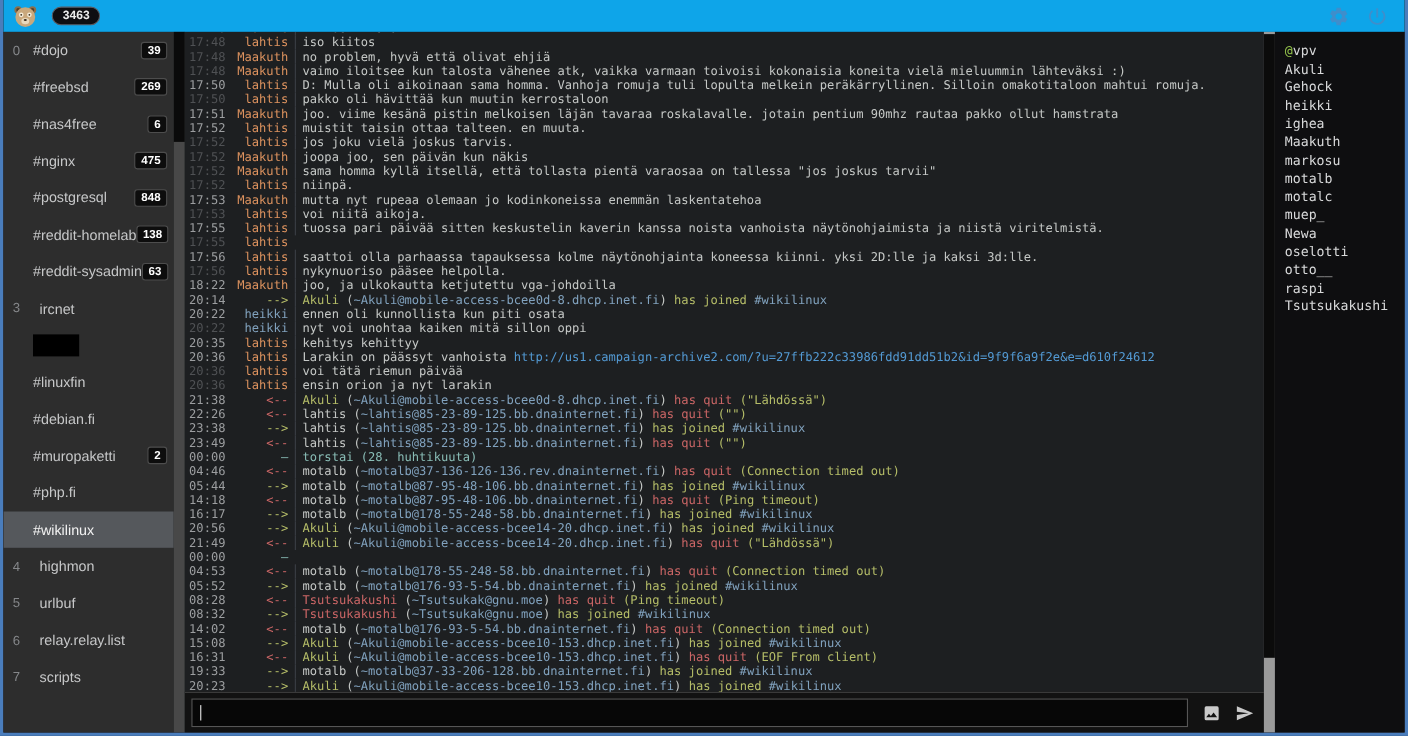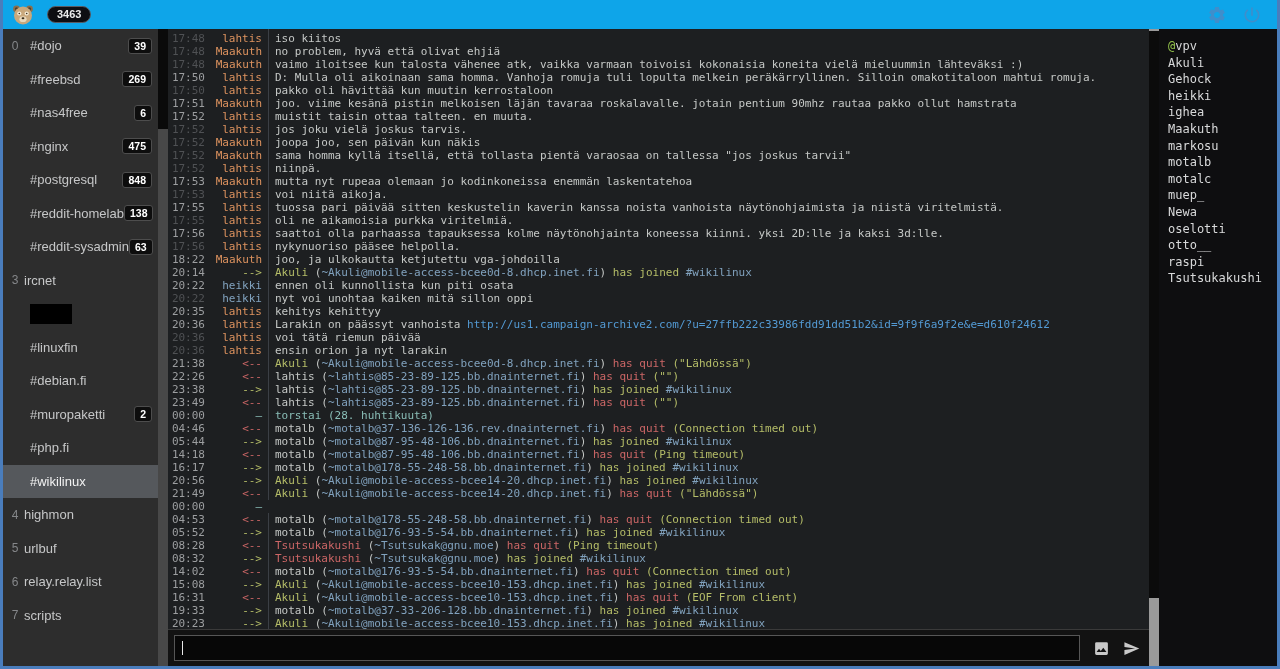--- a/index.html
+++ b/index.html
@@ -18,21 +18,21 @@
 
   
   .main{flex:1;display:flex;min-height:0}
 
   
   .sidebar{width:155px;background:#2d2d2d;flex:none;display:flex;flex-direction:column;overflow:hidden}
   .srow{height:33.5px;display:flex;align-items:center;font-size:13px;color:#c6c7c8;flex:none;cursor:pointer}
   .srow.active{background:#55585c;color:#f2f2f2}
   .snum{width:18px;text-align:center;color:#85878a;font-size:12px;flex:none;margin-left:3px}
   .slabel{margin-left:6px;white-space:nowrap}
-  .slabel.net{margin-left:0}
+  .slabel.net{margin-left:12px}
   .sspace{flex:1}
   .sbadge{background:#0d0d0d;border:1px solid #4d4d4d;border-radius:3px;color:#fff;
           font-size:10.5px;font-weight:bold;padding:1px 5px;margin-right:6px;flex:none}
   .redact{width:42px;height:20px;background:#000;margin-left:6px}
 
   
   .side-scroll{width:10px;background:#484848;position:relative;flex:none}
   .side-thumb{position:absolute;top:0;left:0;right:0;height:100px;background:#0a0a0a}
 
   
@@ -212,21 +212,21 @@
           <div class="line"><span class="t dim">17:50</span><span class="px pc-tan">lahtis</span><div class="msg"><span class="c-fg">pakko oli hävittää kun muutin kerrostaloon</span></div></div>
           <div class="line"><span class="t">17:51</span><span class="px pc-tan">Maakuth</span><div class="msg"><span class="c-fg">joo. viime kesänä pistin melkoisen läjän tavaraa roskalavalle. jotain pentium 90mhz rautaa pakko ollut hamstrata</span></div></div>
           <div class="line"><span class="t">17:52</span><span class="px pc-tan">lahtis</span><div class="msg"><span class="c-fg">muistit taisin ottaa talteen. en muuta.</span></div></div>
           <div class="line"><span class="t dim">17:52</span><span class="px pc-tan">lahtis</span><div class="msg"><span class="c-fg">jos joku vielä joskus tarvis.</span></div></div>
           <div class="line"><span class="t dim">17:52</span><span class="px pc-tan">Maakuth</span><div class="msg"><span class="c-fg">joopa joo, sen päivän kun näkis</span></div></div>
           <div class="line"><span class="t dim">17:52</span><span class="px pc-tan">Maakuth</span><div class="msg"><span class="c-fg">sama homma kyllä itsellä, että tollasta pientä varaosaa on tallessa "jos joskus tarvii"</span></div></div>
           <div class="line"><span class="t dim">17:52</span><span class="px pc-tan">lahtis</span><div class="msg"><span class="c-fg">niinpä.</span></div></div>
           <div class="line"><span class="t">17:53</span><span class="px pc-tan">Maakuth</span><div class="msg"><span class="c-fg">mutta nyt rupeaa olemaan jo kodinkoneissa enemmän laskentatehoa</span></div></div>
           <div class="line"><span class="t dim">17:53</span><span class="px pc-tan">lahtis</span><div class="msg"><span class="c-fg">voi niitä aikoja.</span></div></div>
           <div class="line"><span class="t">17:55</span><span class="px pc-tan">lahtis</span><div class="msg"><span class="c-fg">tuossa pari päivää sitten keskustelin kaverin kanssa noista vanhoista näytönohjaimista ja niistä viritelmistä.</span></div></div>
-          <div class="line"><span class="t dim">17:55</span><span class="px pc-tan">lahtis</span><div class="msg"><span class="c-fg">oli ne aikamoisia purkka viritelmiä.</span></div></div>
+          <div class="line"><span class="t dim">17:55</span><span class="px pc-tan">lahtis</span></div>
           <div class="line"><span class="t">17:56</span><span class="px pc-tan">lahtis</span><div class="msg"><span class="c-fg">saattoi olla parhaassa tapauksessa kolme näytönohjainta koneessa kiinni. yksi 2D:lle ja kaksi 3d:lle.</span></div></div>
           <div class="line"><span class="t dim">17:56</span><span class="px pc-tan">lahtis</span><div class="msg"><span class="c-fg">nykynuoriso pääsee helpolla.</span></div></div>
           <div class="line"><span class="t">18:22</span><span class="px pc-tan">Maakuth</span><div class="msg"><span class="c-fg">joo, ja ulkokautta ketjutettu vga-johdoilla</span></div></div>
           <div class="line"><span class="t">20:14</span><span class="px pc-lime">--&gt;</span><div class="msg"><span class="c-lime">Akuli </span><span class="c-fg">(</span><span class="c-host">~Akuli@mobile-access-bcee0d-8.dhcp.inet.fi</span><span class="c-fg">) </span><span class="c-lime">has joined </span><span class="c-chan">#wikilinux</span></div></div>
           <div class="line"><span class="t">20:22</span><span class="px pc-blue">heikki</span><div class="msg"><span class="c-fg">ennen oli kunnollista kun piti osata</span></div></div>
           <div class="line"><span class="t dim">20:22</span><span class="px pc-blue">heikki</span><div class="msg"><span class="c-fg">nyt voi unohtaa kaiken mitä sillon oppi</span></div></div>
           <div class="line"><span class="t">20:35</span><span class="px pc-tan">lahtis</span><div class="msg"><span class="c-fg">kehitys kehittyy</span></div></div>
           <div class="line"><span class="t">20:36</span><span class="px pc-tan">lahtis</span><div class="msg"><span class="c-fg">Larakin on päässyt vanhoista </span><span class="c-link">http://us1.campaign-archive2.com/?u=27ffb222c33986fdd91dd51b2&amp;id=9f9f6a9f2e&amp;e=d610f24612</span></div></div>
           <div class="line"><span class="t dim">20:36</span><span class="px pc-tan">lahtis</span><div class="msg"><span class="c-fg">voi tätä riemun päivää</span></div></div>
           <div class="line"><span class="t dim">20:36</span><span class="px pc-tan">lahtis</span><div class="msg"><span class="c-fg">ensin orion ja nyt larakin</span></div></div>

